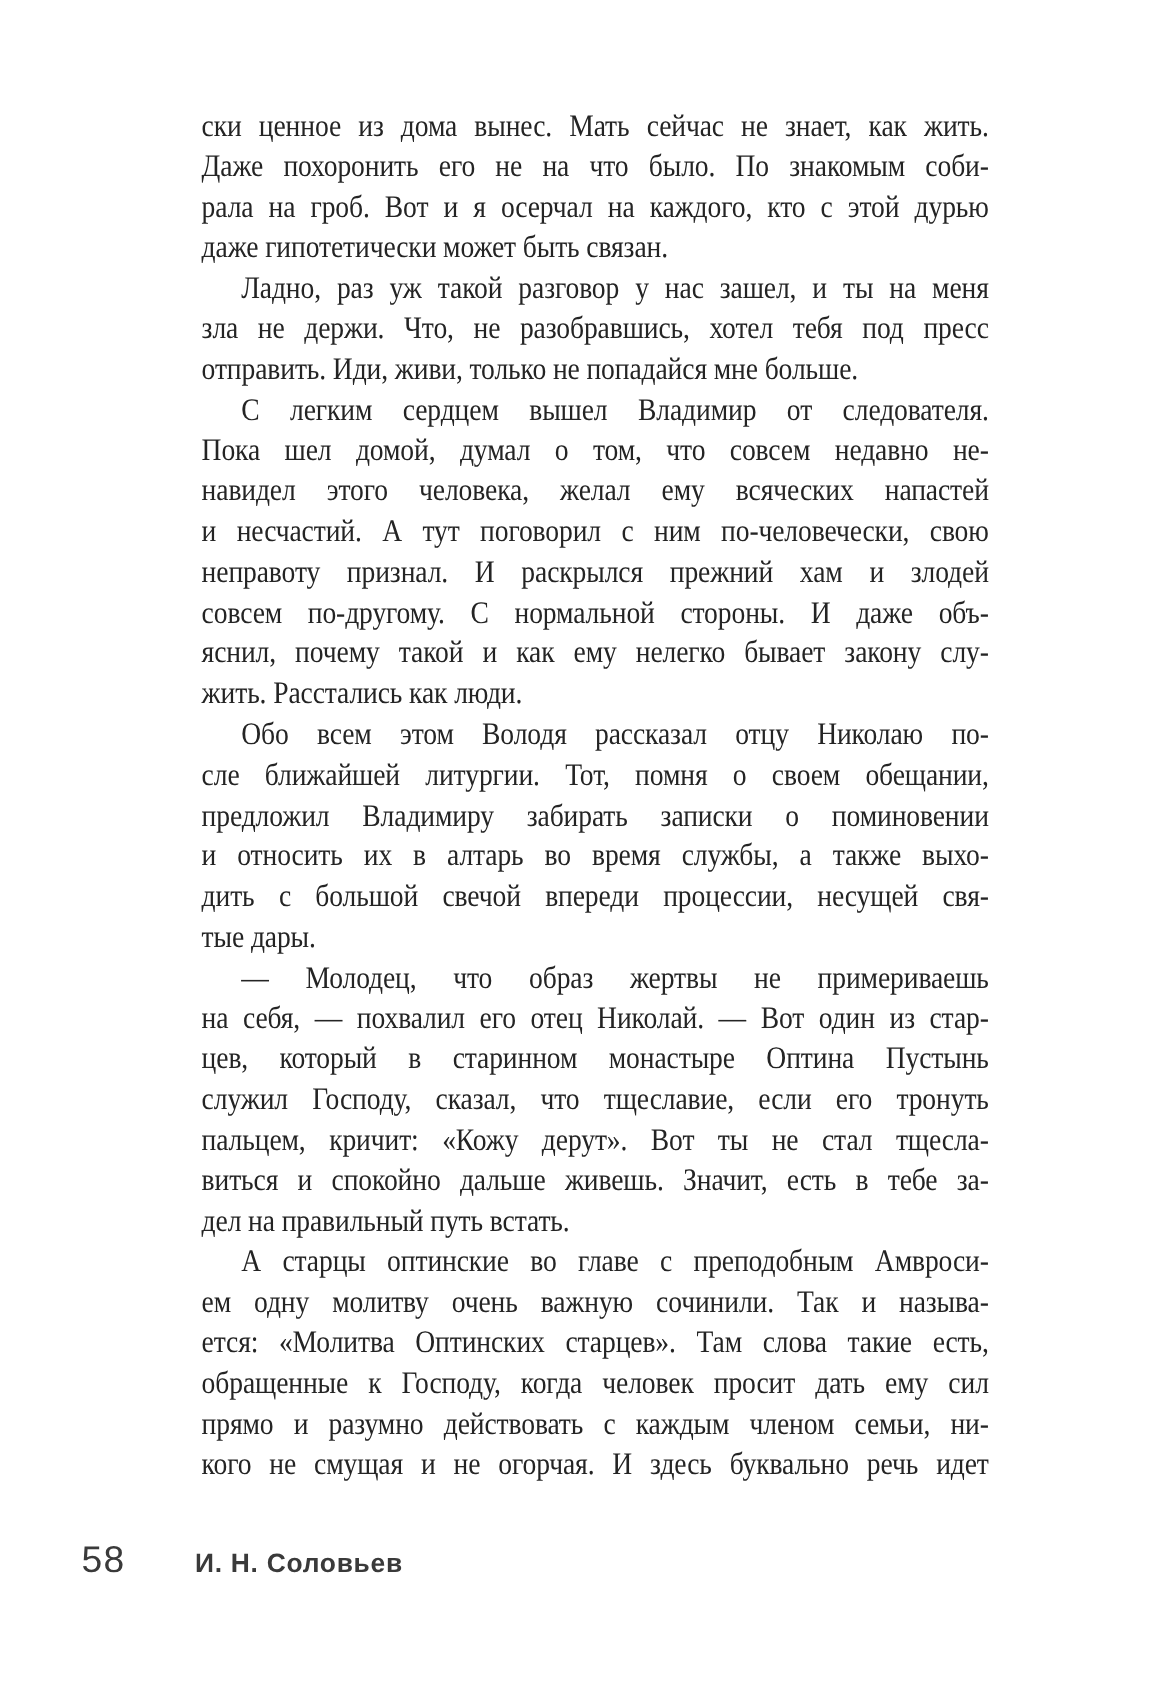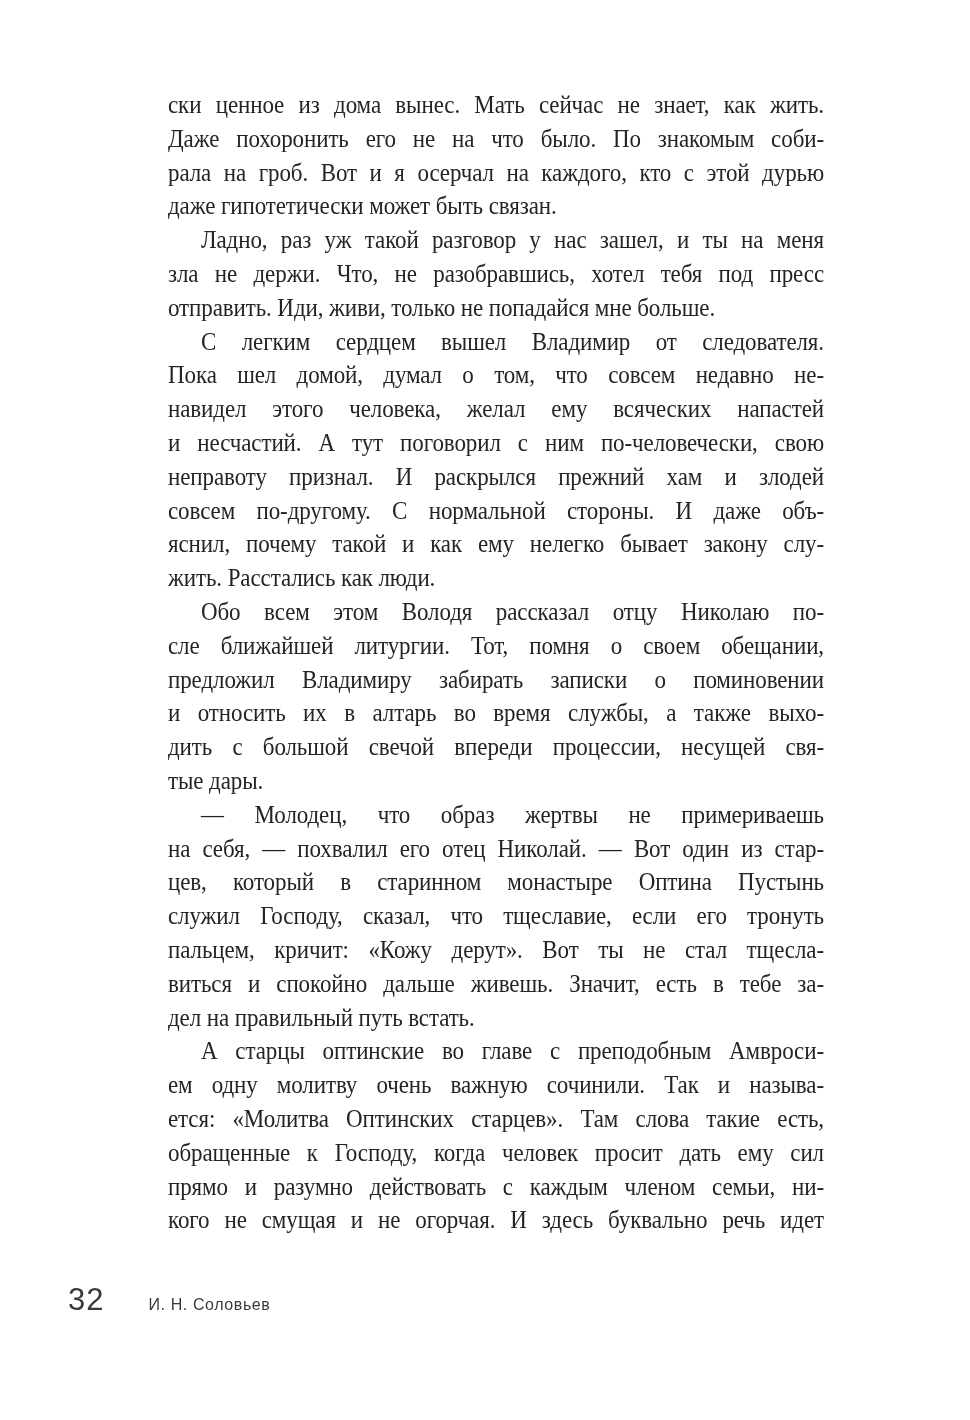--- a/index.html
+++ b/index.html
@@ -51,23 +51,23 @@
     align-items: baseline;
     font-family: "Liberation Sans", sans-serif;
     color: var(--footer-color, #3a3a3a);
   }
   .page-number {
     font-size: 31px;
     font-weight: 400;
     letter-spacing: 1px;
   }
   .running-author {
-    margin-left: 44px;
-    font-size: 16px;
-    font-weight: 400;
+    margin-left: 58px;
+    font-size: 22px;
+    font-weight: 700;
     letter-spacing: 0.6px;
   }
 </style>
 </head>
 <body style="--page-bg: #ffffff; --body-color: #242424; --footer-color: #3a3a3a;">
 
 <div class="page">
   <main class="text-block" id="text-block">
       <div class="line">ски ценное из дома вынес. Мать сейчас не знает, как жить.</div>
       <div class="line">Даже похоронить его не на что было. По знакомым соби-</div>
@@ -98,16 +98,16 @@
       <div class="line">виться и спокойно дальше живешь. Значит, есть в тебе за-</div>
       <div class="line last">дел на правильный путь встать.</div>
       <div class="line indent">А старцы оптинские во главе с преподобным Амвроси-</div>
       <div class="line">ем одну молитву очень важную сочинили. Так и называ-</div>
       <div class="line">ется: «Молитва Оптинских старцев». Там слова такие есть,</div>
       <div class="line">обращенные к Господу, когда человек просит дать ему сил</div>
       <div class="line">прямо и разумно действовать с каждым членом семьи, ни-</div>
       <div class="line">кого не смущая и не огорчая. И здесь буквально речь идет</div>
     </main>
   <footer class="page-footer">
-    <span class="page-number">32</span>
+    <span class="page-number">58</span>
     <span class="running-author">И. Н. Соловьев</span>
   </footer>
 </div>
 
 </body></html>

